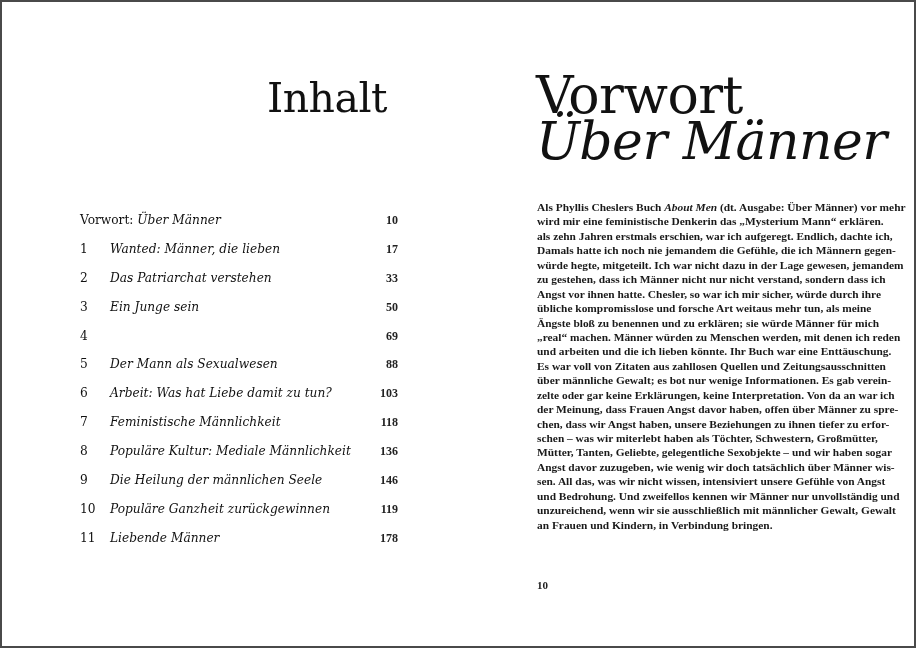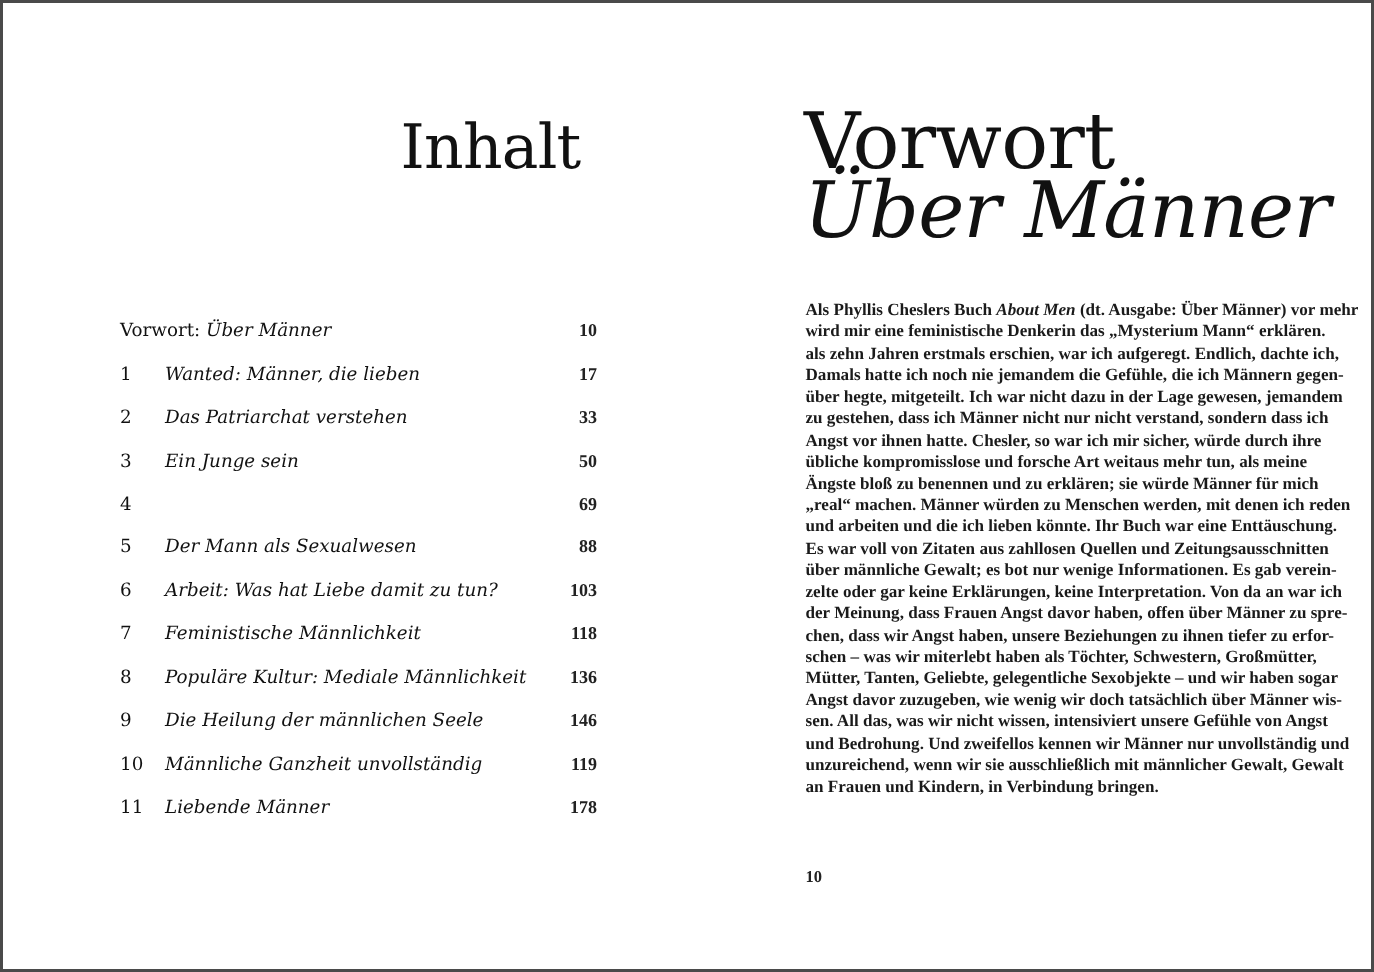--- a/index.html
+++ b/index.html
@@ -184,21 +184,21 @@
         <span class="toc-label">Populäre Kultur: Mediale Männlichkeit</span>
         <span class="toc-page">136</span>
       </li>
       <li class="toc-row">
         <span class="toc-num">9</span>
         <span class="toc-label">Die Heilung der männlichen Seele</span>
         <span class="toc-page">146</span>
       </li>
       <li class="toc-row">
         <span class="toc-num">10</span>
-        <span class="toc-label">Männliche Ganzheit unvollständig</span>
+        <span class="toc-label">Populäre Ganzheit zurückgewinnen</span>
         <span class="toc-page">119</span>
       </li>
       <li class="toc-row">
         <span class="toc-num">11</span>
         <span class="toc-label">Liebende Männer</span>
         <span class="toc-page">178</span>
       </li>
     </ul>
   </section>
 
@@ -206,21 +206,21 @@
     <h1 class="chapter-title">
       <span>Vorwort</span>
       <span class="sub">Über Männer</span>
     </h1>
 
     <p class="body-text">
       <span class="line"><span>Als Phyllis Cheslers Buch </span><em>About Men</em><span> (dt. Ausgabe: Über Männer) vor mehr</span></span>
       <span class="line">wird mir eine feministische Denkerin das „Mysterium Mann“ erklären.</span>
       <span class="line">als zehn Jahren erstmals erschien, war ich aufgeregt. Endlich, dachte ich,</span>
       <span class="line">Damals hatte ich noch nie jemandem die Gefühle, die ich Männern gegen-</span>
-      <span class="line">über hegte, mitgeteilt. Ich war nicht dazu in der Lage gewesen, jemandem</span>
+      <span class="line">würde hegte, mitgeteilt. Ich war nicht dazu in der Lage gewesen, jemandem</span>
       <span class="line">zu gestehen, dass ich Männer nicht nur nicht verstand, sondern dass ich</span>
       <span class="line">Angst vor ihnen hatte. Chesler, so war ich mir sicher, würde durch ihre</span>
       <span class="line">übliche kompromisslose und forsche Art weitaus mehr tun, als meine</span>
       <span class="line">Ängste bloß zu benennen und zu erklären; sie würde Männer für mich</span>
       <span class="line">„real“ machen. Männer würden zu Menschen werden, mit denen ich reden</span>
       <span class="line">und arbeiten und die ich lieben könnte. Ihr Buch war eine Enttäuschung.</span>
       <span class="line">Es war voll von Zitaten aus zahllosen Quellen und Zeitungsausschnitten</span>
       <span class="line">über männliche Gewalt; es bot nur wenige Informationen. Es gab verein-</span>
       <span class="line">zelte oder gar keine Erklärungen, keine Interpretation. Von da an war ich</span>
       <span class="line">der Meinung, dass Frauen Angst davor haben, offen über Männer zu spre-</span>

